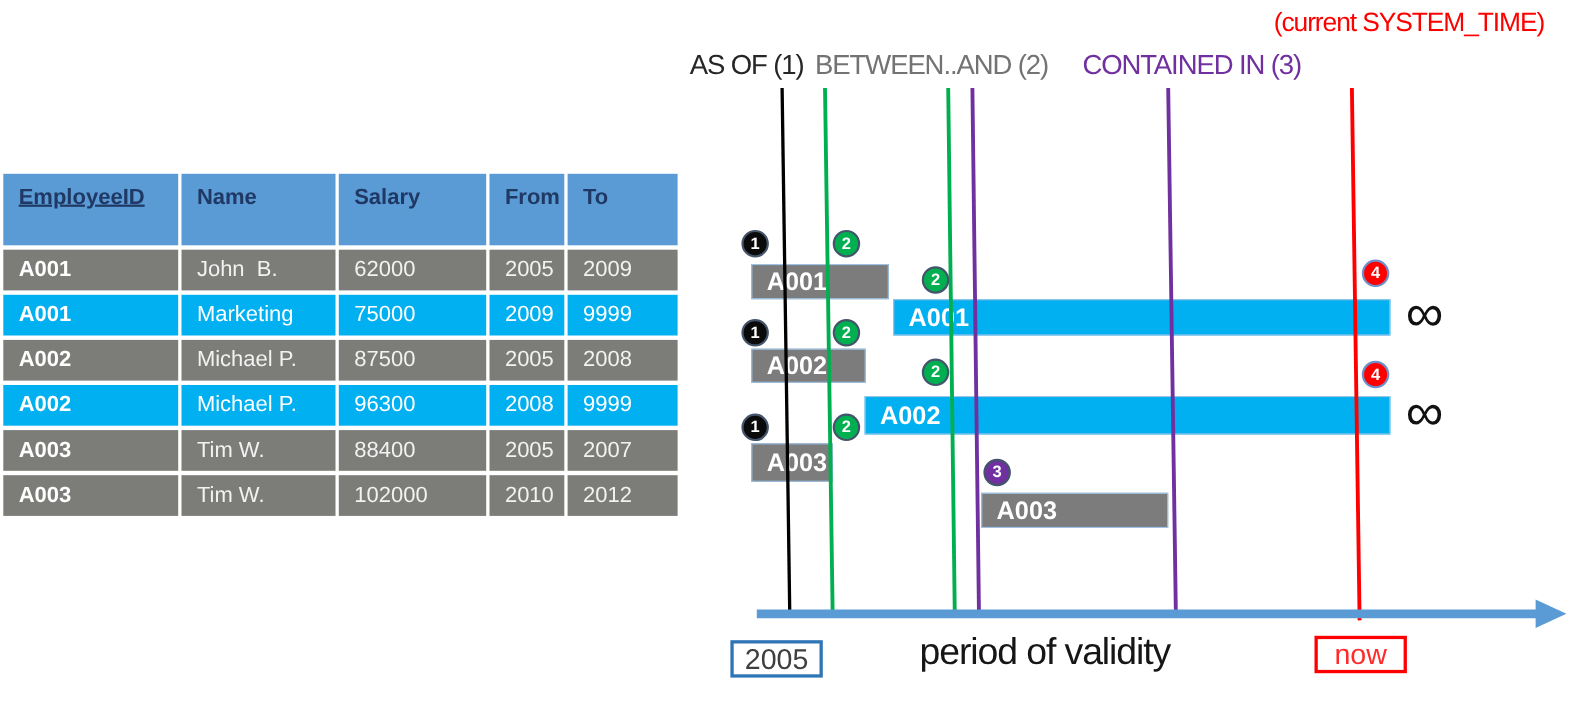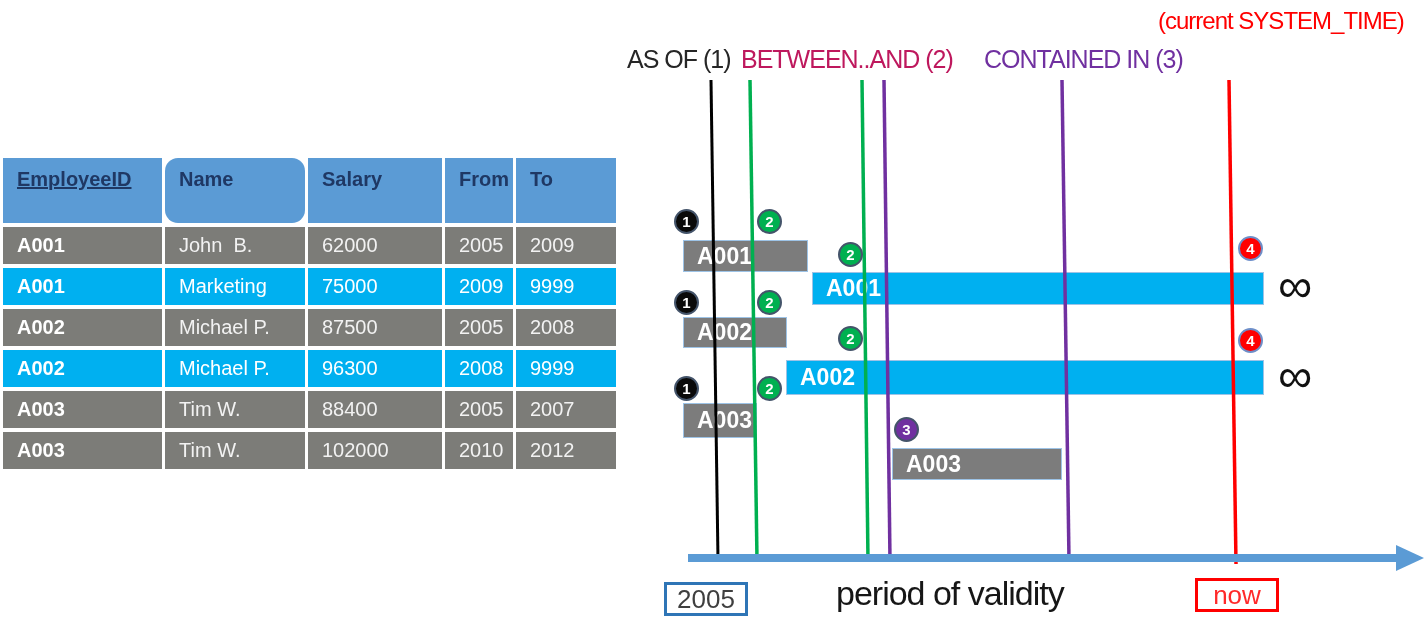--- a/index.html
+++ b/index.html
@@ -8,26 +8,26 @@
 
   
   #emp-table{position:absolute;left:0px;top:154px;border-collapse:separate;border-spacing:3px 4px;}
   #emp-table th{background:#5B9BD5;color:#1F3864;font-weight:bold;font-size:20px;text-align:left;
                 vertical-align:top;padding:10px 4px 0 14px;height:65px;box-sizing:border-box;}
   #emp-table th.u span{text-decoration:underline;}
   #emp-table td{background:#7C7C78;color:#F2F2F2;font-size:20px;text-align:left;vertical-align:middle;
                 padding:0 4px 0 14px;height:37px;box-sizing:border-box;white-space:pre-wrap;}
   #emp-table tr.hl td{background:#00B0F0;color:#FFFFFF;}
   #emp-table td.idc{font-weight:bold;color:#FFFFFF;}
-  .c-emp{width:159px;} .c-name{width:140px;border-radius:13px;} .c-sal{width:134px;} .c-from{width:55px;} .c-to{width:100px;margin-top:44px;}
+  .c-emp{width:159px;} .c-name{width:140px;} .c-sal{width:134px;} .c-from{width:55px;} .c-to{width:100px;margin-top:44px;}
 
   
   .legend{position:absolute;top:27px;font-size:25px;letter-spacing:-1px;white-space:nowrap;margin-top:18px;}
   #lg-asof{left:627px;color:#262626;}
-  #lg-between{left:741px;color:#be185d;}
+  #lg-between{left:741px;color:#737373;}
   #lg-contained{left:984px;color:#7030A0;}
   #lg-current{left:1158px;top:8px;color:#FF0000;font-size:24px;line-height:25px;letter-spacing:-1px;
               position:absolute;white-space:nowrap;}
 
   
   .bar{position:absolute;z-index:10;box-sizing:border-box;border:1px solid #9DC3E6;
        color:#fff;font-weight:bold;font-size:23px;padding-left:13px;overflow:hidden;}
   .bar.gray{background:#7C7C7C;}
   .bar.cyan{background:#00B0F0;}
 

